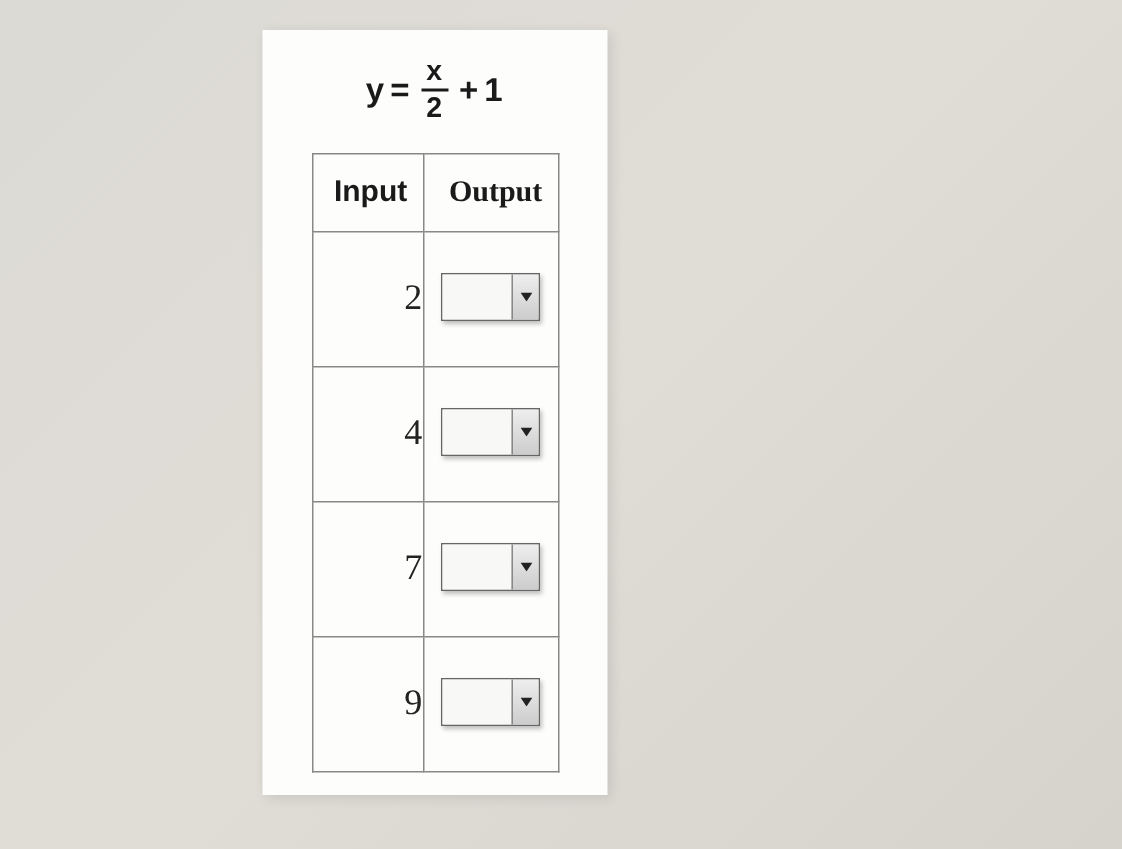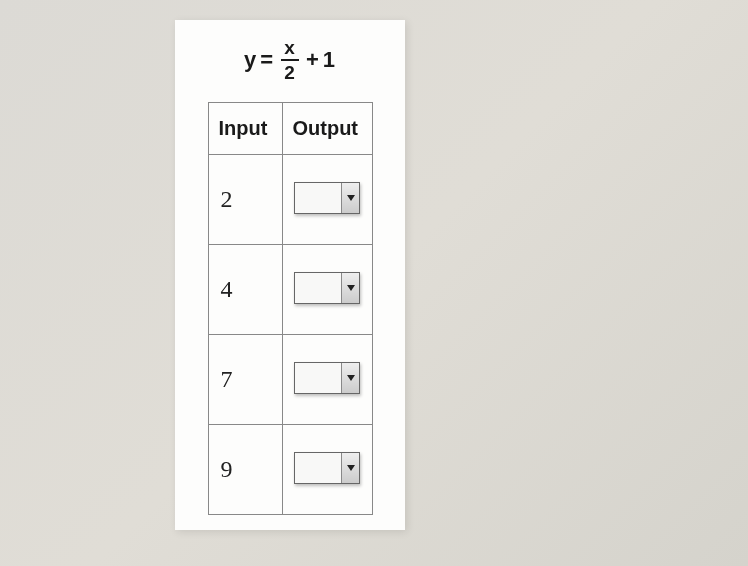--- a/index.html
+++ b/index.html
@@ -53,35 +53,36 @@
       min-width: 18px;
       text-align: center;
     }
     table {
       border-collapse: collapse;
       margin: 0 auto;
     }
     th, td {
       border: 1.5px solid #888;
       padding: 0;
-      text-align: left;
+      text-align: right;
       vertical-align: middle;
     }
     th {
       font-size: 20px;
       font-weight: bold;
       color: #1a1a1a;
       height: 52px;
       padding: 0 10px;
     }
     th.input-col {
       width: 74px;
     }
     th.output-col {
       width: 90px;
+      font-family: Liberation Serif, serif;
     }
     td {
       height: 90px;
     }
     td.input-cell {
       font-size: 24px;
       color: #222;
       padding-left: 12px;
       font-family: 'Times New Roman', serif;
     }

